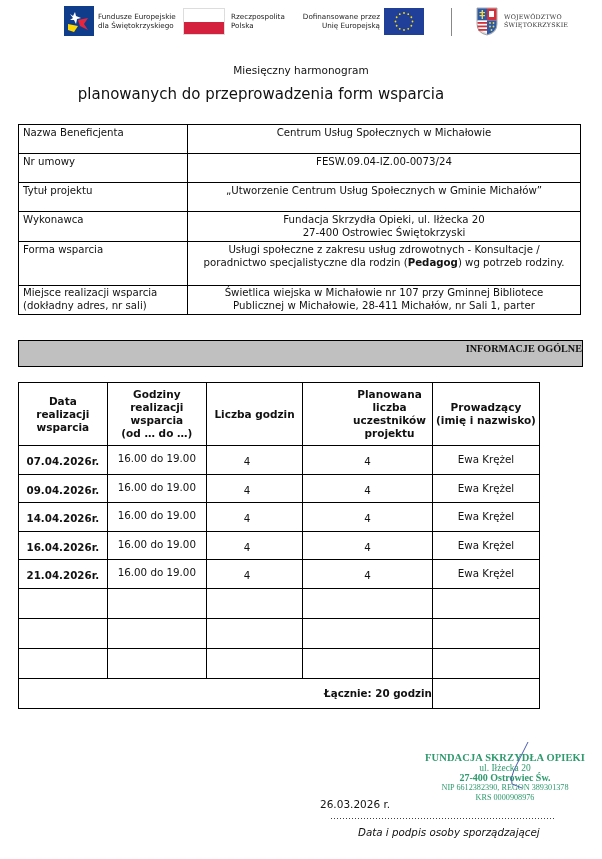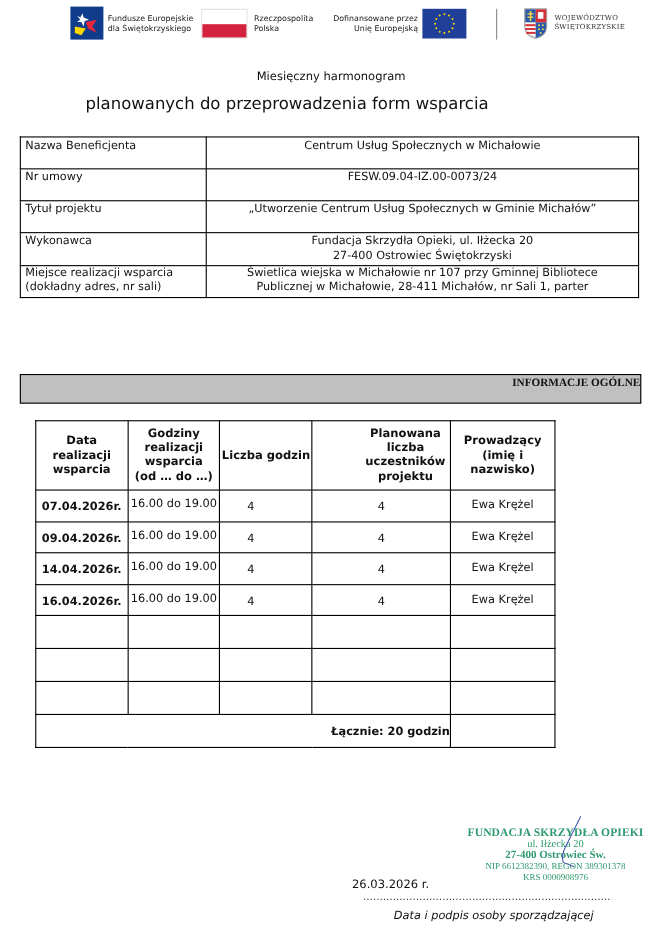--- a/index.html
+++ b/index.html
@@ -43,21 +43,21 @@
 
   
   .section-bar {
     left: 18px; top: 340px; width: 565px; height: 27px; box-sizing: border-box;
     background: #c0c0c0; border: 1px solid #000; border-width: 1px 1px 1.5px 1px;
     text-align: right; font-weight: bold; font-size: 10.2px; line-height: 16px;
     font-family: "Liberation Serif", "DejaVu Serif", serif;
   }
 
   
-  .sched { left: 32px; top: 382px; width: 473px; border: 1.5px solid #000; }
+  .sched { left: 18px; top: 382px; width: 522px; border: 1.5px solid #000; }
   .sched td, .sched th { border: 1.5px solid #000; text-align: center; }
   .sched th { font-weight: bold; font-size: 10.5px; line-height: 13px; height: 62px; vertical-align: middle; }
   .sched td { height: 28.5px; font-size: 10.3px; vertical-align: top; padding-top: 6px; box-sizing: border-box; text-align: center; }
   .sched td.date { font-weight: bold; padding-top: 9px; }
   .sched td.hours { text-align: right; padding-right: 52px; padding-top: 9px; }
   .sched td.parts { padding-top: 9px; }
   .sched td.name { padding-top: 7px; }
   .sched td.time { padding-top: 6px; }
   .sched tr.empty td { height: 30px; }
   .sched tr.total td { height: 30px; vertical-align: middle; padding: 0; }
@@ -158,20 +158,26 @@
     <td class="lab">Tytuł projektu</td>
     <td class="val">„Utworzenie Centrum Usług Społecznych w Gminie Michałów”</td>
   </tr>
   <tr class="r4">
     <td class="lab">Wykonawca</td>
     <td class="val">
       <div>Fundacja Skrzydła Opieki, ul. Iłżecka 20</div>
       <div>27-400 Ostrowiec Świętokrzyski</div>
     </td>
   </tr>
+  <tr class="r5">
+    <td class="lab">Forma wsparcia</td>
+    <td class="val" style="padding:1px 14px;">
+      <span>Usługi społeczne z zakresu usług zdrowotnych - Konsultacje / poradnictwo specjalistyczne dla rodzin (</span><b>Pedagog</b><span>) wg potrzeb rodziny.</span>
+    </td>
+  </tr>
   <tr class="r6">
     <td class="lab">
       <div>Miejsce realizacji wsparcia</div>
       <div>(dokładny adres, nr sali)</div>
     </td>
     <td class="val">
       <div>Świetlica wiejska w Michałowie nr 107 przy Gminnej Bibliotece</div>
       <div>Publicznej w Michałowie, 28-411 Michałów, nr Sali 1, parter</div>
     </td>
   </tr>
@@ -225,20 +231,27 @@
     </tr>
     <tr>
       <td class="date">14.04.2026r.</td>
       <td class="time">16.00 do 19.00</td>
       <td class="hours">4</td>
       <td class="parts">4</td>
       <td class="name">Ewa Krężel</td>
     </tr>
     <tr>
       <td class="date">16.04.2026r.</td>
+      <td class="time">16.00 do 19.00</td>
+      <td class="hours">4</td>
+      <td class="parts">4</td>
+      <td class="name">Ewa Krężel</td>
+    </tr>
+    <tr>
+      <td class="date">21.04.2026r.</td>
       <td class="time">16.00 do 19.00</td>
       <td class="hours">4</td>
       <td class="parts">4</td>
       <td class="name">Ewa Krężel</td>
     </tr>
     <tr class="empty">
       <td></td>
         <td></td>
         <td></td>
         <td></td>

